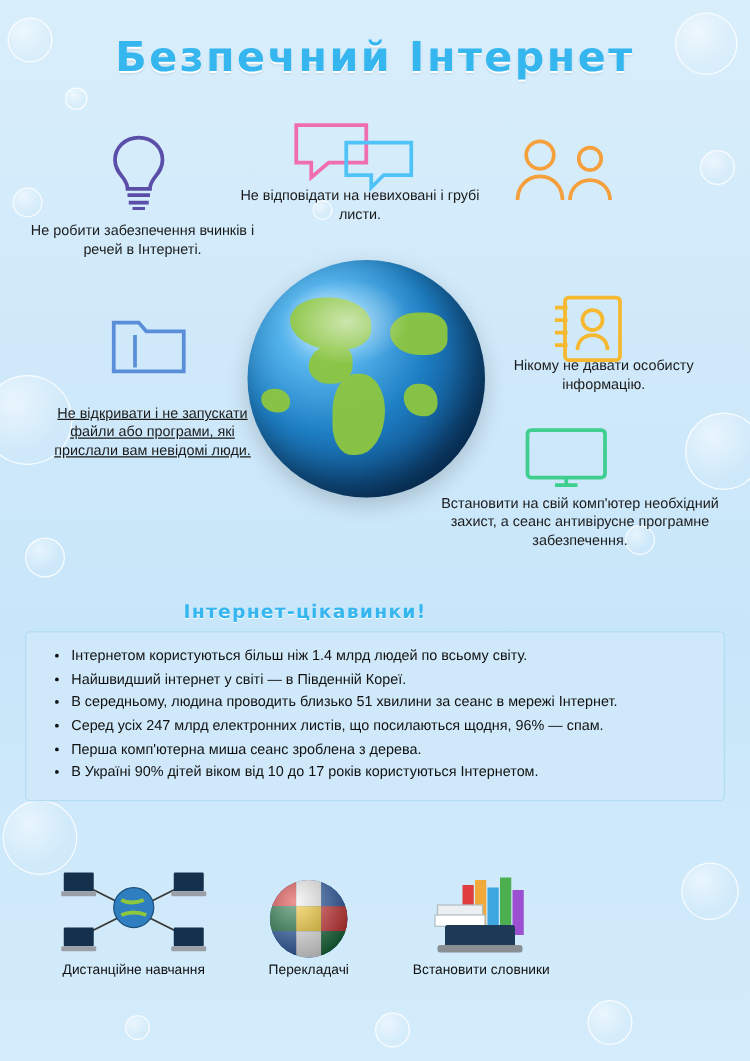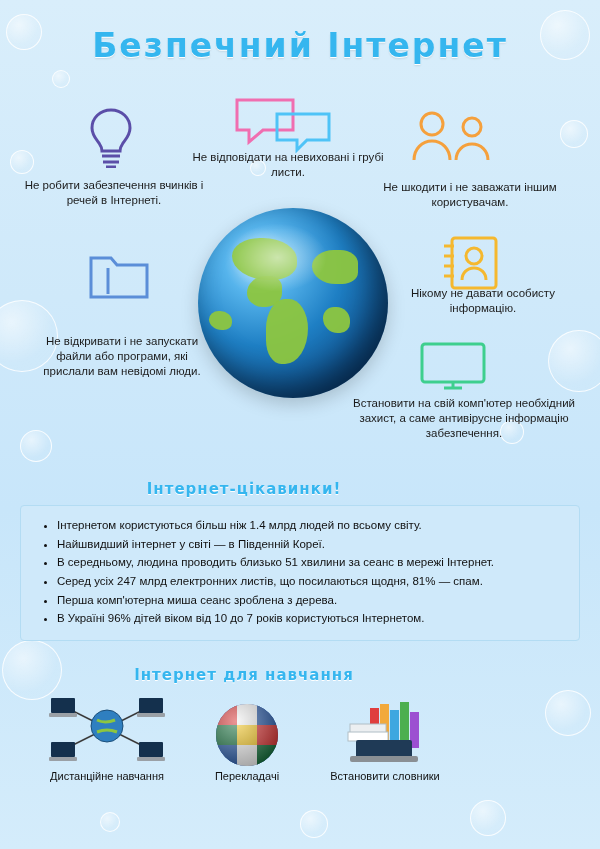--- a/index.html
+++ b/index.html
@@ -195,29 +195,28 @@
   <div class="tip" style="left:186px; top:150px; width:204px;">Не відповідати на невиховані і грубі листи.</div>
 
   <div class="icon-wrap" style="left:410px; top:110px;">
     <svg width="86" height="52" viewBox="0 0 86 52">
       <circle cx="22" cy="14" r="11" fill="none" stroke="#f5a03c" stroke-width="3"></circle>
       <path d="M4 50c0-11 8-19 18-19s18 8 18 19" fill="none" stroke="#f5a03c" stroke-width="3"></path>
       <circle cx="62" cy="17" r="9" fill="none" stroke="#f5a03c" stroke-width="3"></circle>
       <path d="M46 50c0-9 7-16 16-16s16 7 16 16" fill="none" stroke="#f5a03c" stroke-width="3"></path>
     </svg>
   </div>
-  <div class="tip" style="left:370px; top:180px; width:200px;">Не шкодити і не заважати іншим користувачам.</div>
 
   <div class="icon-wrap" style="left:88px; top:248px;">
     <svg width="62" height="52" viewBox="0 0 62 52">
       <path d="M3 10h20l6 7h30v32H3z" fill="none" stroke="#5b8ed8" stroke-width="3"></path>
       <line x1="20" y1="20" x2="20" y2="46" stroke="#5b8ed8" stroke-width="3"></line>
     </svg>
   </div>
-  <div class="tip" style="left:38px; top:334px; width:168px;">Не відкривати і не запускати файли або програми, які прислали вам невідомі люди.</div>
+  <div class="tip" style="left:38px; top:324px; width:168px;text-decoration:underline;">Не відкривати і не запускати файли або програми, які прислали вам невідомі люди.</div>
 
   <div class="icon-wrap" style="left:440px; top:234px;">
     <svg width="60" height="58" viewBox="0 0 60 58">
       <rect x="12" y="4" width="44" height="50" rx="3" fill="none" stroke="#f5b82e" stroke-width="3"></rect>
       <circle cx="34" cy="22" r="8" fill="none" stroke="#f5b82e" stroke-width="3"></circle>
       <path d="M22 46c0-7 5-12 12-12s12 5 12 12" fill="none" stroke="#f5b82e" stroke-width="3"></path>
       <line x1="4" y1="12" x2="14" y2="12" stroke="#f5b82e" stroke-width="3"></line>
       <line x1="4" y1="22" x2="14" y2="22" stroke="#f5b82e" stroke-width="3"></line>
       <line x1="4" y1="32" x2="14" y2="32" stroke="#f5b82e" stroke-width="3"></line>
       <line x1="4" y1="42" x2="14" y2="42" stroke="#f5b82e" stroke-width="3"></line>
@@ -225,45 +224,44 @@
   </div>
   <div class="tip" style="left:388px; top:286px; width:190px;">Нікому  не давати особисту інформацію.</div>
 
   <div class="icon-wrap" style="left:418px; top:340px;">
     <svg width="70" height="56" viewBox="0 0 70 56">
       <rect x="4" y="4" width="62" height="38" rx="3" fill="none" stroke="#3ecf8e" stroke-width="3"></rect>
       <line x1="26" y1="48" x2="44" y2="48" stroke="#3ecf8e" stroke-width="3"></line>
       <line x1="35" y1="42" x2="35" y2="48" stroke="#3ecf8e" stroke-width="3"></line>
     </svg>
   </div>
-  <div class="tip" style="left:348px; top:396px; width:232px;">Встановити на свій комп'ютер необхідний захист, а саме антивірусне інформацію забезпечення.</div>
+  <div class="tip" style="left:348px; top:396px; width:232px;">Встановити на свій комп'ютер необхідний захист, а сеанс антивірусне програмне забезпечення.</div>
 
   <div class="globe">
     <div class="land" style="left:18%; top:16%; width:34%; height:22%;"></div>
     <div class="land" style="left:26%; top:36%; width:18%; height:16%; border-radius:60% 40% 50% 50%;"></div>
     <div class="land" style="left:36%; top:48%; width:22%; height:34%; border-radius:50% 50% 60% 40%;"></div>
     <div class="land" style="left:60%; top:22%; width:24%; height:18%; border-radius:55% 45% 40% 60%;"></div>
     <div class="land" style="left:66%; top:52%; width:14%; height:14%;"></div>
     <div class="land" style="left:6%;  top:54%; width:12%; height:10%;"></div>
     <div class="shine"></div>
   </div>
 
   <div class="section-title" style="top:480px;">Інтернет-цікавинки!</div>
   <div class="facts">
     <ul>
       <li>Інтернетом користуються більш ніж 1.4 млрд людей по всьому світу.</li>
       <li>Найшвидший інтернет у світі — в Південній Кореї.</li>
       <li>В середньому, людина проводить близько 51 хвилини за сеанс в мережі Інтернет.</li>
-      <li>Серед усіх 247 млрд електронних листів, що посилаються щодня, 81% — спам.</li>
+      <li>Серед усіх 247 млрд електронних листів, що посилаються щодня, 96% — спам.</li>
       <li>Перша комп'ютерна миша сеанс зроблена з дерева.</li>
-      <li>В Україні 96% дітей віком від 10 до 7 років користуються Інтернетом.</li>
+      <li>В Україні 90% дітей віком від 10 до 17 років користуються Інтернетом.</li>
     </ul>
   </div>
 
-  <div class="section-title" style="top:666px;">Інтернет для навчання</div>
 
   <div class="learn-item" style="left:182px; top:694px;">
     <div class="learn-icon">
       <div class="flagball">
         <i style="left:0;  top:0;   width:21px; height:21px; background:#d62b2b;"></i>
         <i style="left:21px;top:0;  width:20px; height:21px; background:#f2f2f2;"></i>
         <i style="left:41px;top:0;  width:21px; height:21px; background:#1b4fa0;"></i>
         <i style="left:0;  top:21px;width:21px; height:20px; background:#0d6b35;"></i>
         <i style="left:21px;top:21px;width:20px;height:20px; background:#f5c518;"></i>
         <i style="left:41px;top:21px;width:21px;height:20px; background:#d62b2b;"></i>

